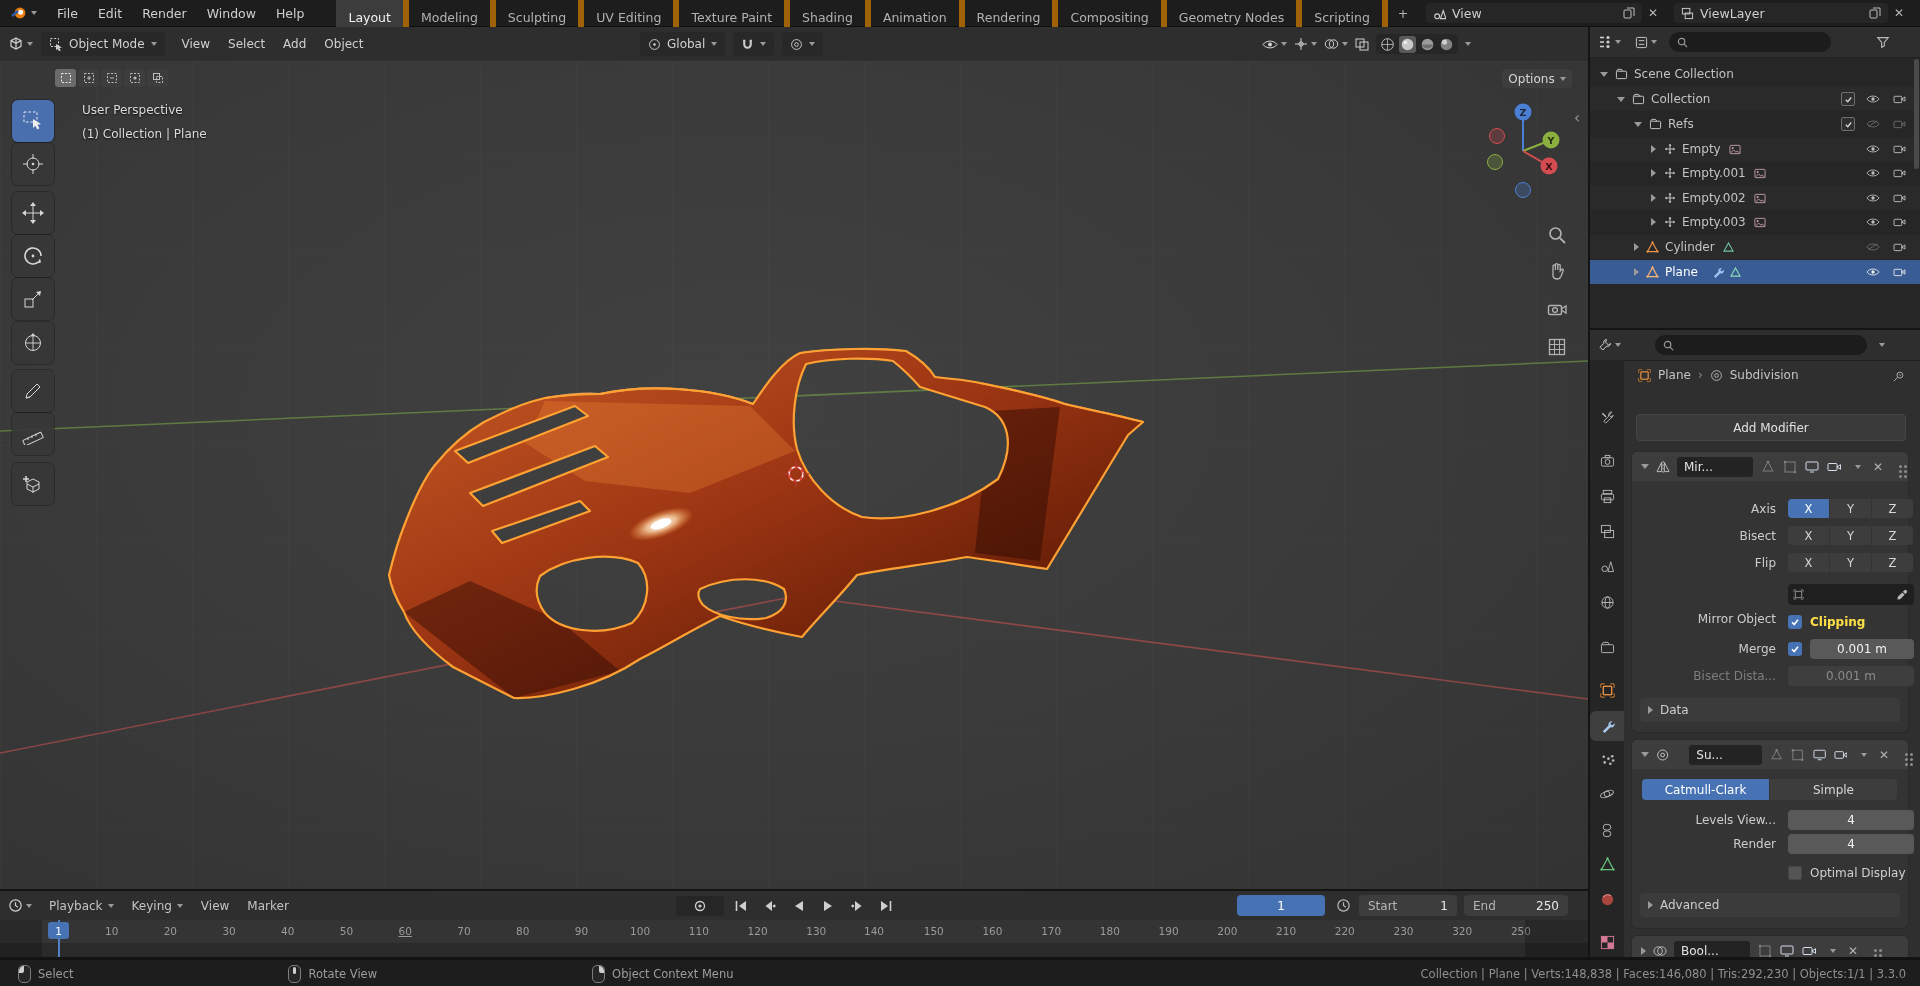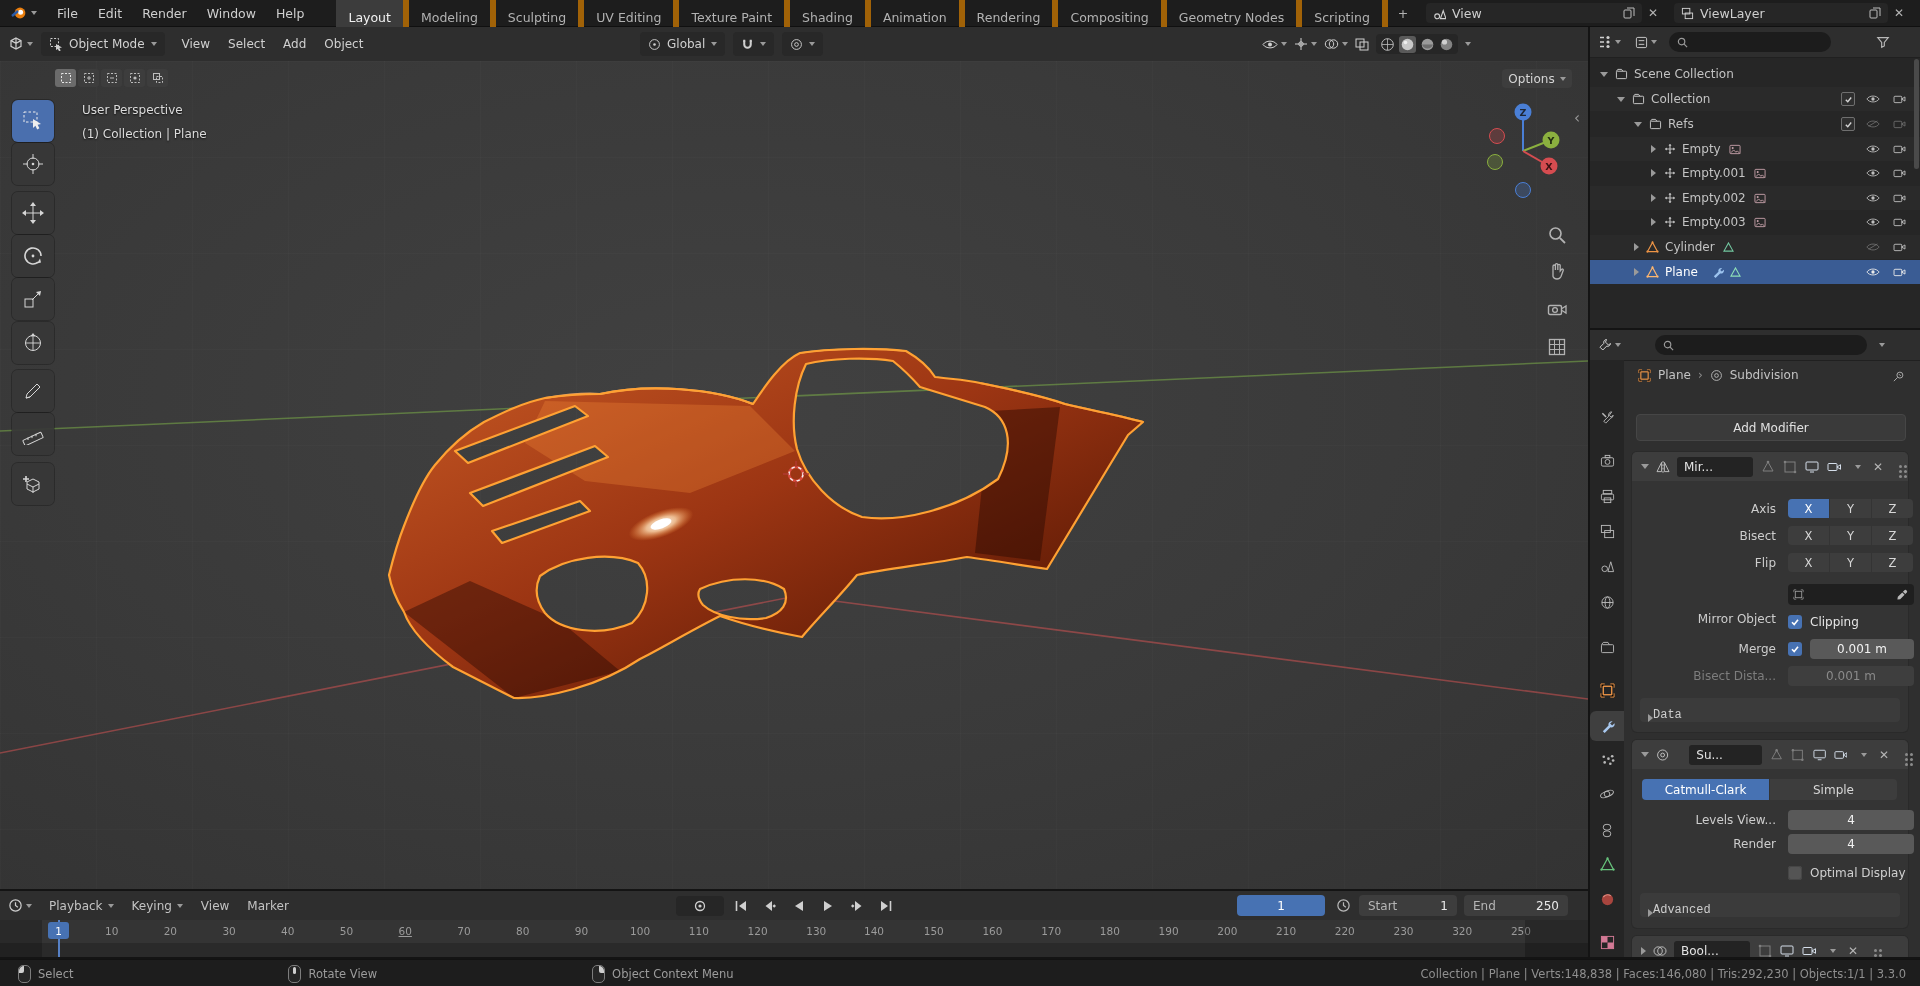--- a/index.html
+++ b/index.html
@@ -77,21 +77,21 @@
   .panel-h{position:absolute;left:0;top:0;width:100%;height:29px;background:#3d3d3d;border-radius:5px 5px 0 0;display:flex;align-items:center;}
   .namefield{background:#232323;border-radius:3px;height:20px;display:flex;align-items:center;padding:0 7px;color:#e3e3e3;}
   .plabel{position:absolute;text-align:right;width:120px;color:#cdcdcd;white-space:nowrap;overflow:hidden;}
   .plabel.dim{color:#7d7d7d;}
   .xyz{position:absolute;width:41px;height:19px;display:flex;align-items:center;justify-content:center;background:#3d3d3d;color:#d7d7d7;font-size:11.5px;}
   .xyz.on{background:#4772b3;color:#fff;}
   .vfield{position:absolute;height:20px;background:#595959;border-radius:4px;display:flex;align-items:center;justify-content:center;color:#f2f2f2;}
   .vfield.dim{background:#3e3e3e;color:#8a8a8a;}
   .chk{position:absolute;width:14px;height:14px;border-radius:3px;background:#4772b3;display:flex;align-items:center;justify-content:center;}
   .chk.off{background:#545454;box-shadow:inset 0 0 0 1px #464646;}
-  .subp{position:absolute;height:24px;background:#3b3b3b;border-radius:4px;display:flex;align-items:flex-end;padding:0 8px;color:#cdcdcd;font-family:Liberation Mono, monospace;}
+  .subp{position:absolute;height:24px;background:#3b3b3b;border-radius:4px;display:flex;align-items:center;padding:0 8px;gap:7px;color:#cdcdcd;}
   .grip{width:3px;height:3px;border-radius:50%;background:#8a8a8a;
         box-shadow:5px 0 0 #8a8a8a,0 5px 0 #8a8a8a,5px 5px 0 #8a8a8a,0 10px 0 #8a8a8a,5px 10px 0 #8a8a8a;}
   .xicon{color:#b5b5b5;font-size:12px;line-height:1;}
 
   
   .statusbar{left:0;top:959px;width:1920px;height:27px;background:#1d1d1d;border-top:1px solid #121212;
              display:flex;align-items:center;color:#9c9c9c;font-size:11.5px;}
   .ms{width:11px;height:16px;border:1px solid #7d7d7d;border-radius:5px;position:relative;background:#262626;}
   .ms i{position:absolute;background:#cfcfcf;}
   .ms .lmb{left:0;top:0;width:5px;height:7px;border-radius:5px 0 2px 0;}
@@ -1051,21 +1051,21 @@
         <svg width="12" height="12" viewBox="0 0 13 13">
             <path d="M11.5 1.5a1.8 1.8 0 00-2.6 0L7.5 3 10 5.5l1.5-1.4a1.8 1.8 0 000-2.6zM6.8 3.7L2 8.5 1.5 11.5 4.5 11l4.8-4.8z" fill="#b9b9b9"></path>
           </svg>
       </span>
 
       <span class="chk" style="left:156px;top:163px;">
           <svg width="10" height="10" viewBox="0 0 10 10">
             <path d="M2 5.2L4.2 7.5 8 2.8" stroke="#fff" stroke-width="1.6" fill="none"></path>
           </svg>
         </span>
-      <span class="a" style="left:178px;top:163px;color:#e5e5e5;">Clipping</span>
+      <span class="a" style="left:178px;top:163px;color:#fde047;font-weight:bold;">Clipping</span>
 
       <span class="plabel" style="left:24px;top:190px;">Merge</span>
       <span class="chk" style="left:156px;top:190px;">
           <svg width="10" height="10" viewBox="0 0 10 10">
             <path d="M2 5.2L4.2 7.5 8 2.8" stroke="#fff" stroke-width="1.6" fill="none"></path>
           </svg>
         </span>
       <span class="vfield" style="left:178px;top:187px;width:104px;">
           <span>0.001 m</span>
         </span>

